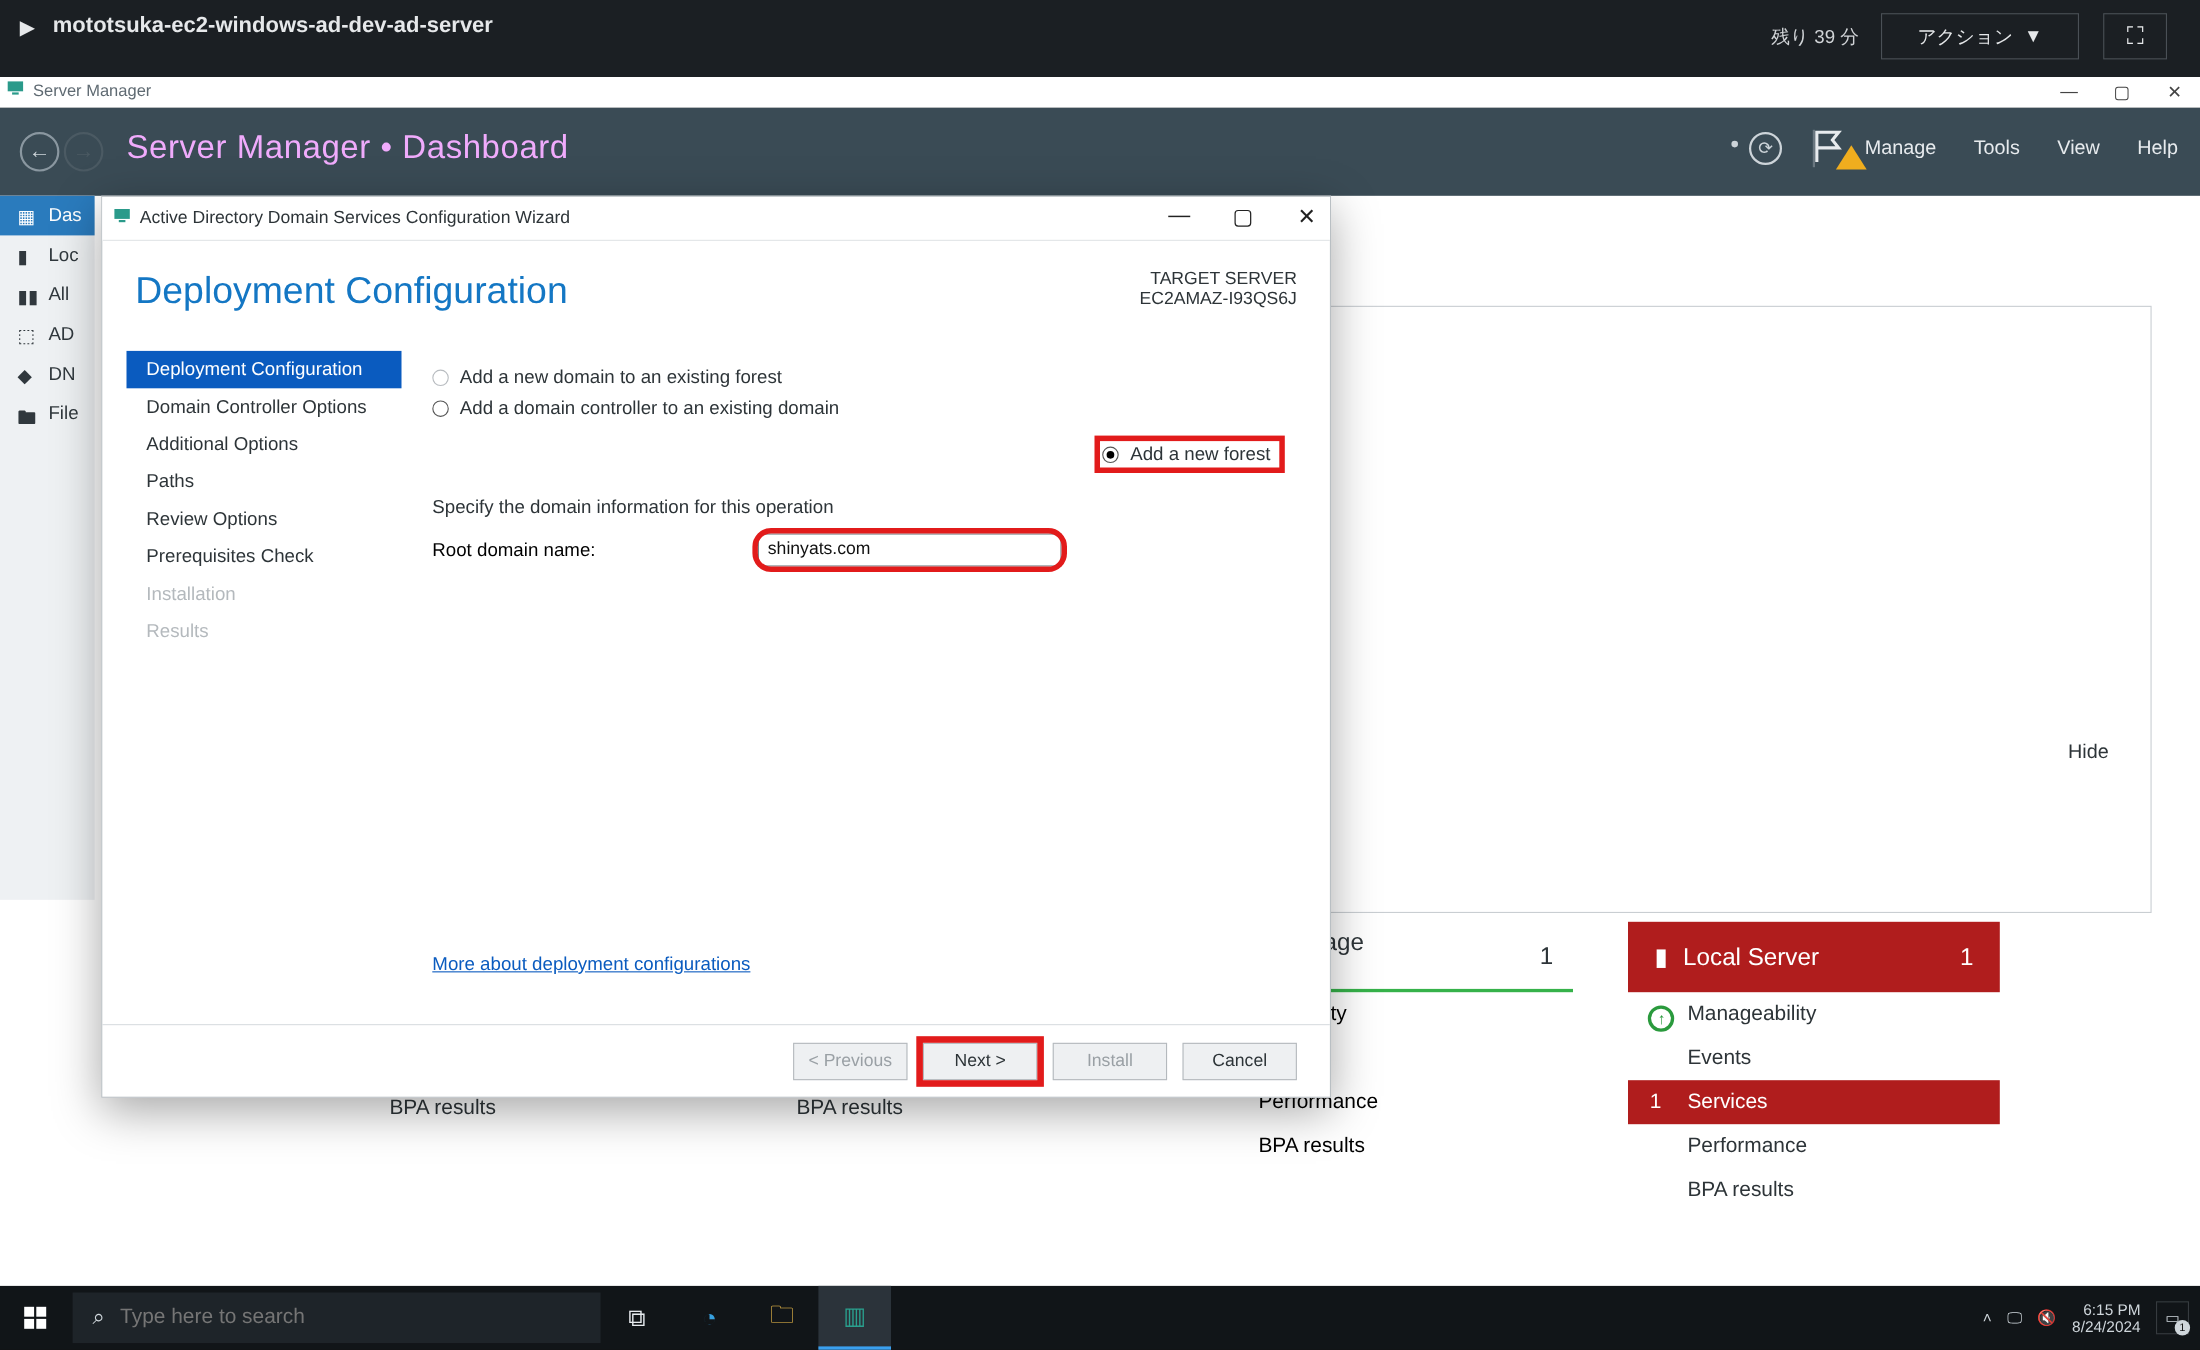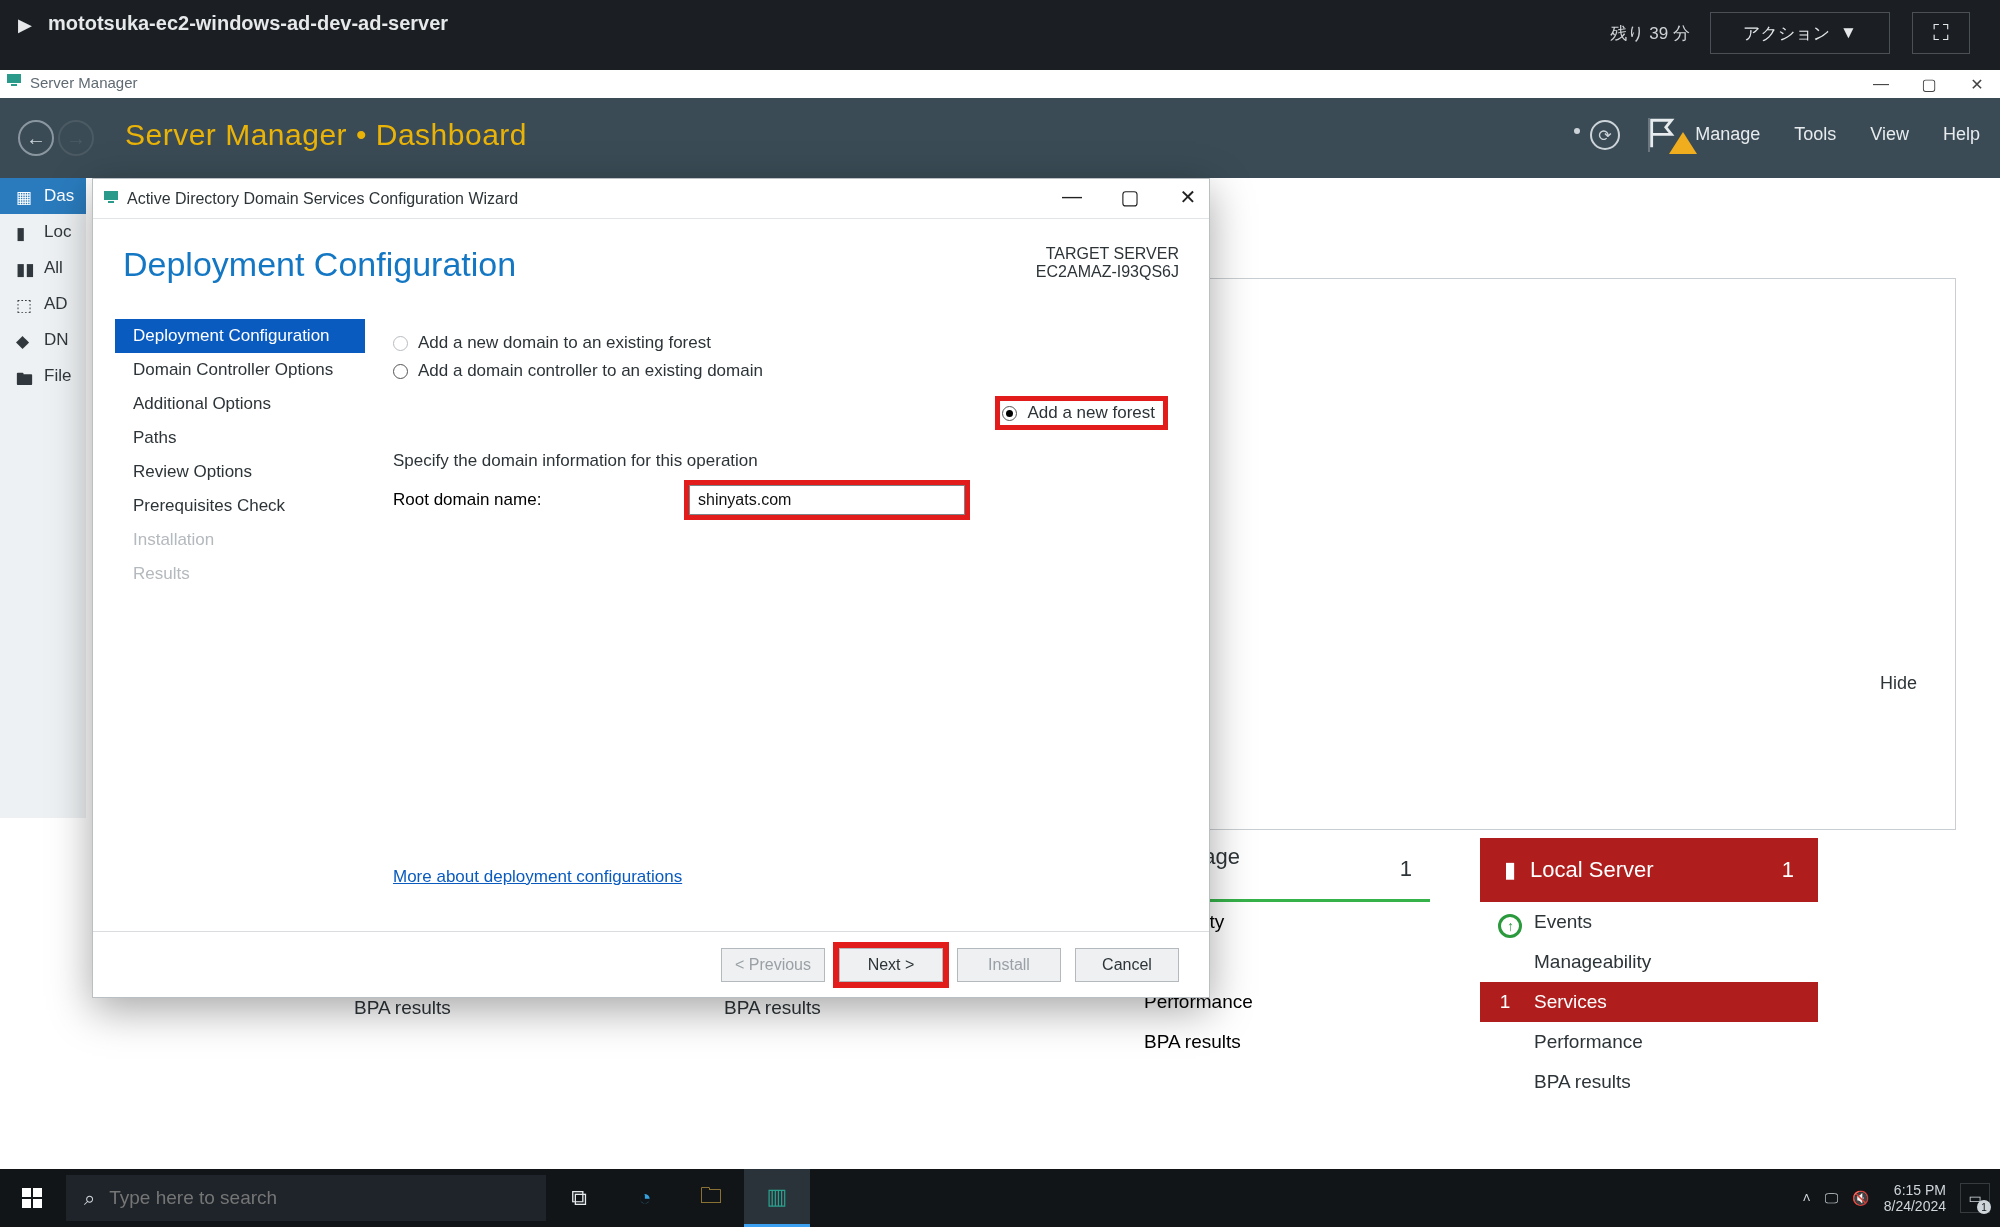--- a/index.html
+++ b/index.html
@@ -20,21 +20,21 @@
   .sm-titlebar .icon { position:absolute; left:6px; top:2px; width:18px; height:18px; }
   .sm-titlebar .txt  { position:absolute; left:30px; top:4px; font-size:15px; color:#5f6a72; }
   .sm-titlebar .wbtn { position:absolute; top:2px; width:46px; height:24px; display:flex; align-items:center; justify-content:center; font-size:16px; color:#444; }
   .sm-titlebar .wmin { right:96px; }
   .sm-titlebar .wmax { right:48px; }
   .sm-titlebar .wclose{ right:0; }
 
   .sm-header { position:absolute; left:0; top:0; width:2000px; height:80px; background:#3a4b55; color:#fff;}
   .sm-header .back { position:absolute; left:18px; top:22px; width:36px; height:36px; border:2px solid #8a97a0; border-radius:50%; display:flex; align-items:center; justify-content:center; color:#cfd6db; font-size:20px;}
   .sm-header .fwd  { position:absolute; left:58px; top:22px; width:36px; height:36px; border:2px solid #4b5a63; border-radius:50%; display:flex; align-items:center; justify-content:center; color:#4b5a63; font-size:20px;}
-  .sm-header .crumb{ position:absolute; left:125px; top:20px; font-size:30px; color:#eab308; font-weight:300; letter-spacing:0.5px; }
+  .sm-header .crumb{ position:absolute; left:115px; top:20px; font-size:30px; color:#f0abfc; font-weight:300; letter-spacing:0.5px; }
   .sm-header .tools{ position:absolute; right:20px; top:26px; display:flex; gap:34px; color:#e7ebee; font-size:18px; }
   .sm-header .flag { position:absolute; right:320px; top:18px; width:34px; height:34px; }
   .sm-header .refresh{ position:absolute; right:380px; top:22px; width:30px; height:30px; border:2px solid #cdd4d9; border-radius:50%; display:flex; align-items:center; justify-content:center; color:#cdd4d9; }
   .sm-header .dot  { position:absolute; right:420px; top:30px; width:6px; height:6px; border-radius:50%; background:#cdd4d9; }
   .sm-header .vbar { position:absolute; right:350px; top:20px; width:2px; height:34px; background:#6a7780; }
   .sm-header .warn-tri{ position:absolute; right:303px; top:34px; width:0; height:0; border-left:14px solid transparent; border-right:14px solid transparent; border-bottom:22px solid #f0ad1e; }
 
   .sm-sidebar { position:absolute; left:0; top:80px; width:86px; height:640px; background:#eef1f3;}
   .sm-sidebar .item { height:36px; display:flex; align-items:center; gap:10px; padding-left:16px; color:#30383d; font-size:17px;}
   .sm-sidebar .item.sel { background:#2a7bbd; color:#fff; }
@@ -73,21 +73,21 @@
   .wiz-body{ position:absolute; left:300px; top:150px; width:770px;}
   .wiz-body .lbl{ font-size:17px; color:#2d3438; margin-bottom:14px;}
   .wiz-body .radio-row{ display:flex; align-items:center; gap:10px; height:28px; font-size:17px; color:#2d3438;}
   .wiz-body .radio { width:15px; height:15px; border:1.5px solid #555; border-radius:50%; display:inline-flex; align-items:center; justify-content:center;}
   .wiz-body .radio.sel::after{ content:""; width:7px; height:7px; background:#000; border-radius:50%;}
   .wiz-body .radio.dis{ border-color:#b8bcc0;}
   .wiz-body .redbox{ outline:5px solid #e21b1b; padding:2px 8px 2px 2px; display:inline-flex; align-items:center;}
   .wiz-body .sect2{ margin-top:26px;}
   .wiz-body .form-row{ display:flex; align-items:center; gap:0; margin-top:14px;}
   .wiz-body .form-row .flbl{ width:296px; font-size:17px;}
-  .wiz-body .form-row .fld { outline:5px solid #e21b1b; }
+  .wiz-body .form-row .fld { outline:5px solid #e21b1b;border-radius:12px; }
   .wiz-body .form-row input{ width:276px; height:30px; border:1px solid #7c8489; padding:0 8px; font-size:16px; color:#111;}
 
   .wiz-link{ position:absolute; left:300px; bottom:110px; font-size:17px; color:#0a5bbf;text-decoration:underline;}
   .wiz-footer{ position:absolute; left:0; bottom:0; width:100%; height:66px; border-top:1px solid #d9dde0; display:flex; align-items:center; justify-content:flex-end; gap:14px; padding-right:30px;}
   .wiz-footer button{ width:104px; height:34px; border:1px solid #b4b9bd; background:#eef0f2; font-size:16px; color:#2d3438;}
   .wiz-footer button.dis{ color:#9aa0a5;}
   .wiz-footer .nx{ outline:6px solid #e21b1b;}
 
   
   .taskbar{ position:absolute; left:0; bottom:0; width:2000px; height:58px; background:#111518; display:flex; align-items:center; color:#e7ebee;}
@@ -211,22 +211,22 @@
   <div class="tile-local">
     <div class="hdr">
       <span style="display:flex; align-items:center; gap:14px;">
           <span>▮</span>
           <span>Local Server</span>
         </span>
       <span>1</span>
     </div>
     <div class="mgr-ic"></div>
     <div class="mgr-up">↑</div>
+    <div class="row">Manageability</div>
     <div class="row">Events</div>
-    <div class="row">Manageability</div>
     <div class="row alert">
         <span class="badge">1</span>
         <span>Services</span>
       </div>
     <div class="row">Performance</div>
     <div class="row">BPA results</div>
   </div>
 
   <div class="wizard">
     <div class="wiz-titlebar">

